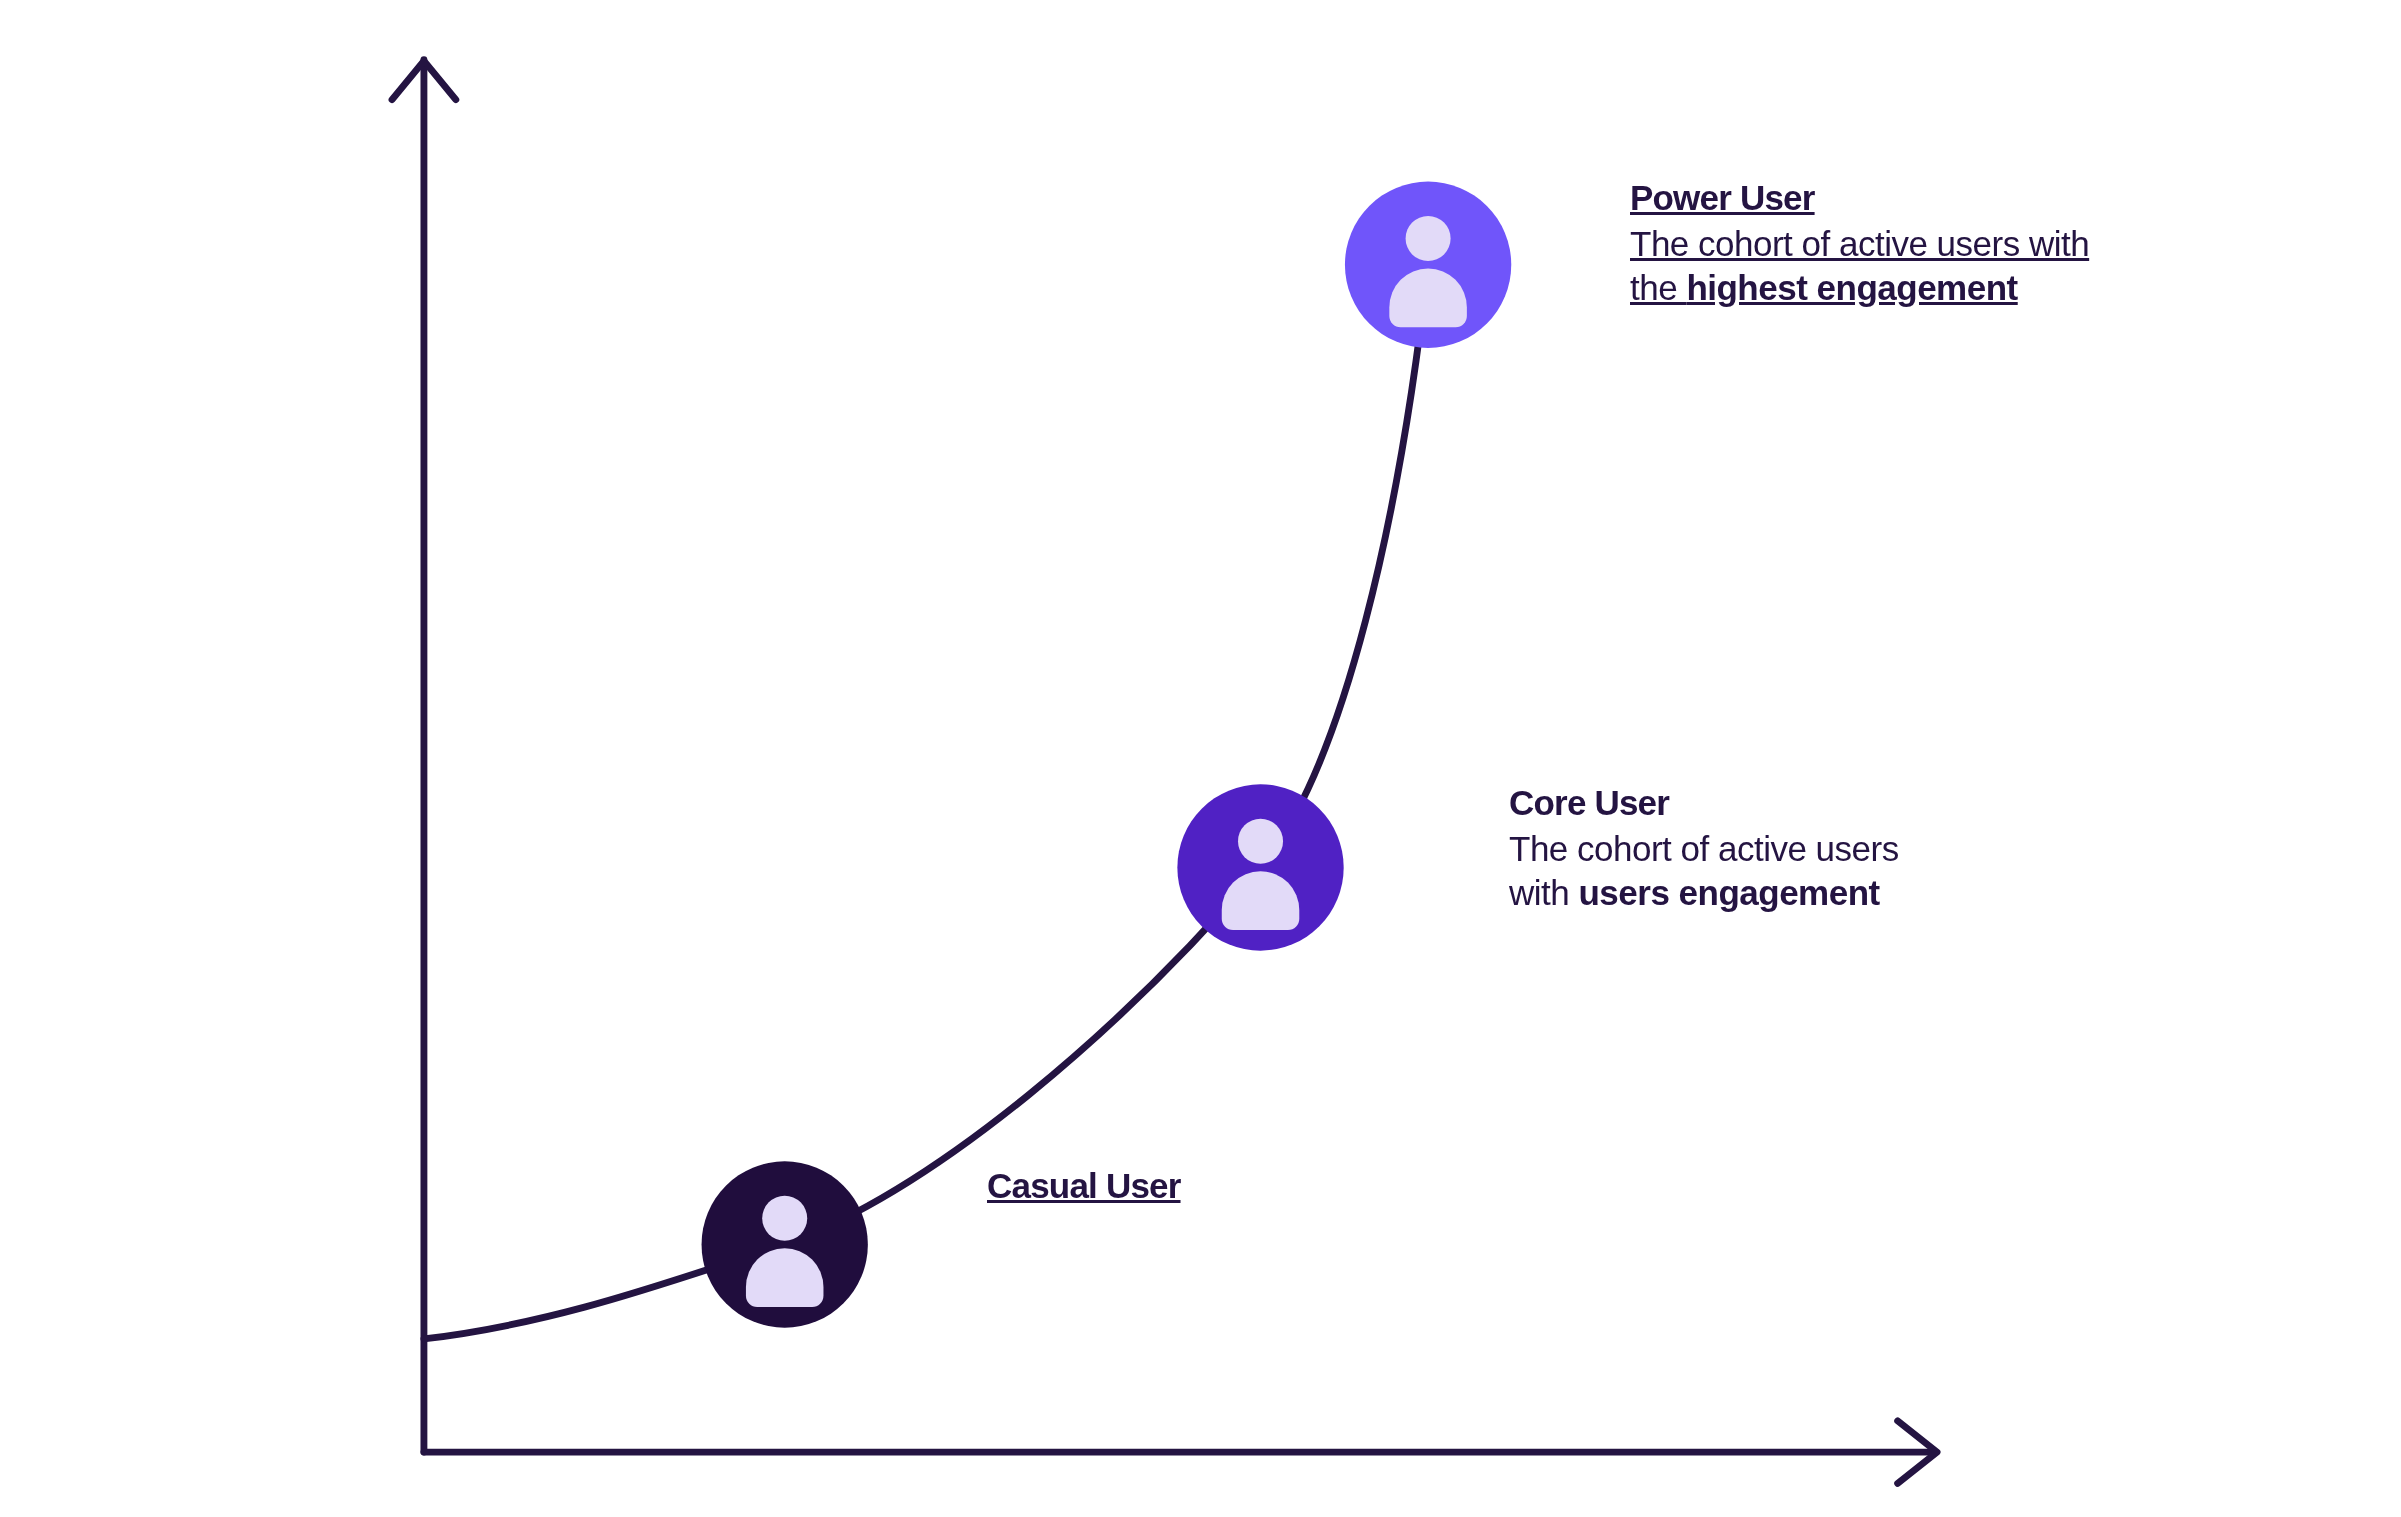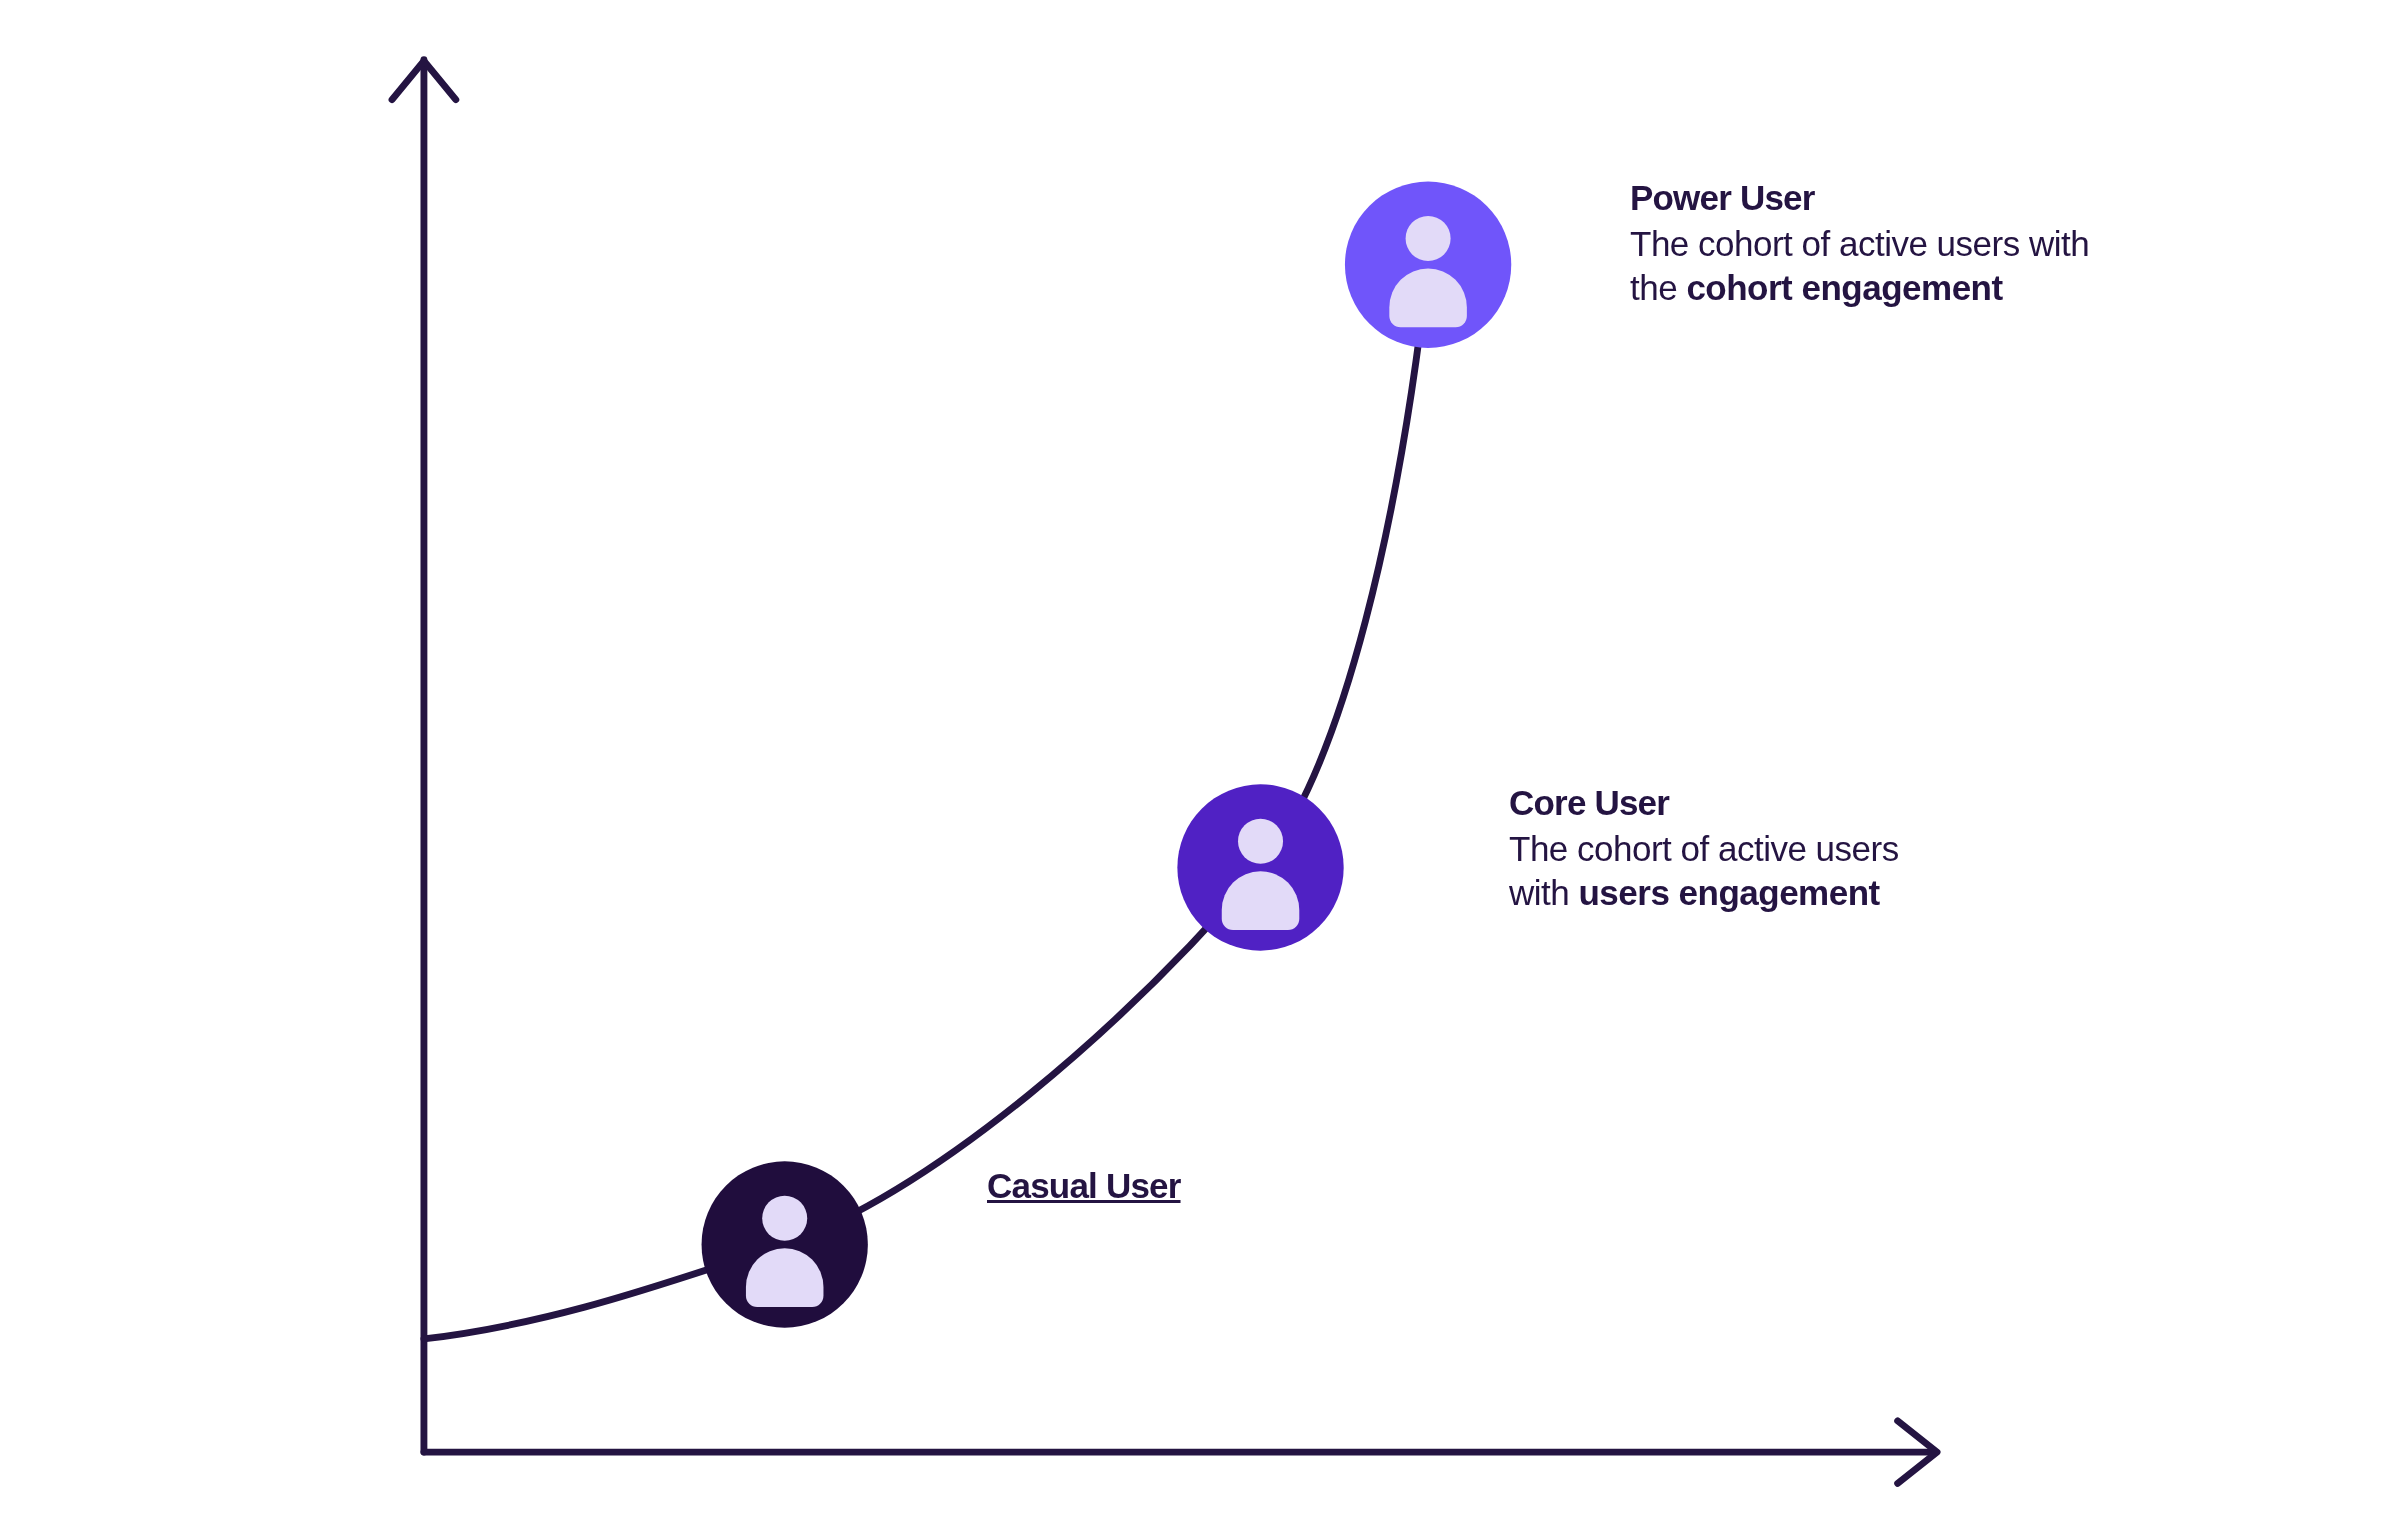--- a/index.html
+++ b/index.html
@@ -43,21 +43,21 @@
   .annotation .ann-body {
     display: block;
     font-weight: 400;
     font-size: 35px;
     letter-spacing: -0.5px;
   }
   .annotation .ann-body .em {
     font-weight: 700;
   }
 
-  #annotation-power  { left: 1630px; top: 176px;  width: 475px; }
+  #annotation-power  { left: 1630px; top: 176px;  width: 475px; text-decoration: underline; }
   #annotation-core   { left: 1465px; top: 781px; width: 438px; }
   #annotation-casual { left: 987px; top: 1164px; width: 438px; }
 </style>
 </head>
 <body>
 
 <div id="stage" style="width: 2401px; height: 1518px; background: rgb(255, 255, 255);">
 
   <svg id="diagram-svg" viewBox="0 0 3840 2427" xmlns="http://www.w3.org/2000/svg">
 
@@ -109,21 +109,21 @@
                  a 62 62 0 0 1 62 62
                  v 14 a 18 18 0 0 1 -18 18
                  h -88 a 18 18 0 0 1 -18 -18
                  v -14 a 62 62 0 0 1 62 -62 z"></path>
       </g>
     </g>
   </svg>
 
   <div class="annotation" id="annotation-power" style="color: rgb(36, 20, 66);">
     <span class="ann-title">Power User</span>
-    <span class="ann-body"><span>The cohort of active users with the </span><span class="em">cohort engagement</span></span>
+    <span class="ann-body"><span>The cohort of active users with the </span><span class="em">highest engagement</span></span>
   </div>
 
   <div class="annotation" id="annotation-core" style="color: rgb(36, 20, 66); margin-left: 44px;">
     <span class="ann-title">Core User</span>
     <span class="ann-body"><span>The cohort of active users with </span><span class="em">users engagement</span></span>
   </div>
 
   <div class="annotation" id="annotation-casual" style="color: rgb(36, 20, 66); text-decoration: underline;">
     <span class="ann-title">Casual User</span>
   </div>

